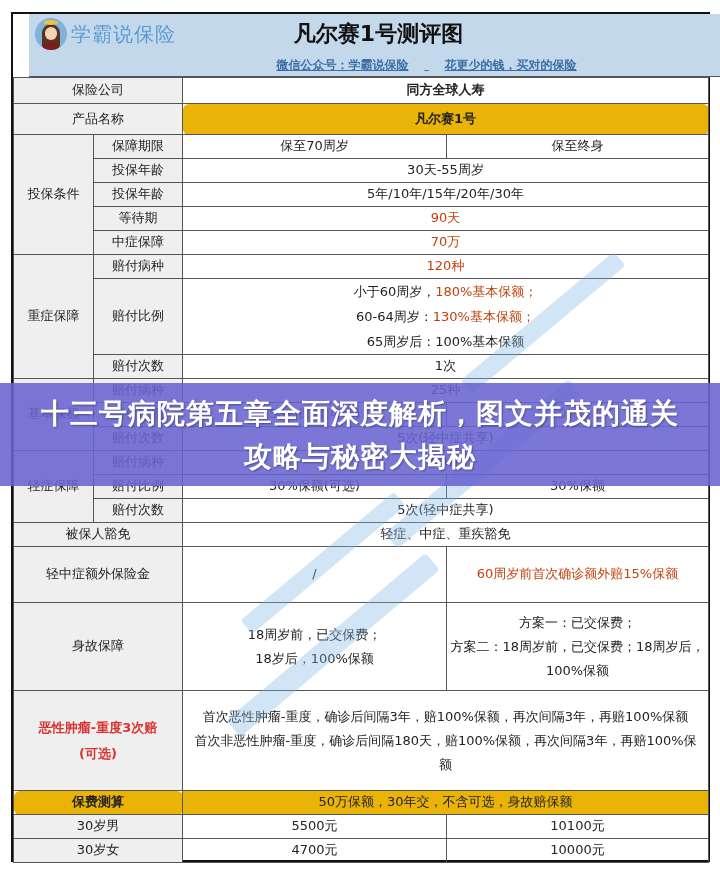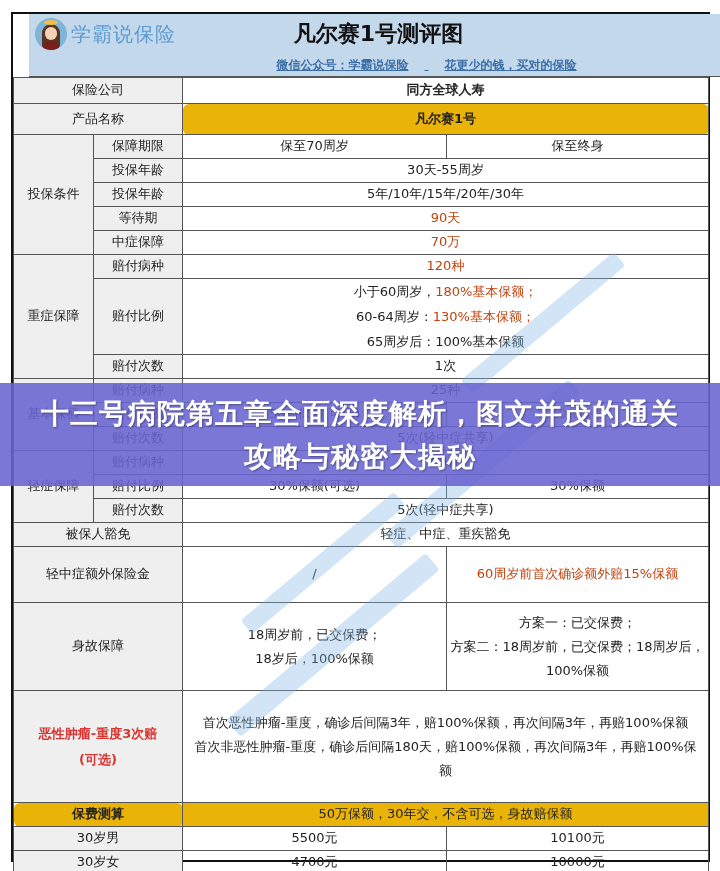--- a/index.html
+++ b/index.html
@@ -151,21 +151,21 @@
       <td class="lbl" colspan="2">身故保障</td>
       <td style="line-height:24px">
         <div>18周岁前，已交保费；</div>
         <div>18岁后，100%保额</div>
       </td>
       <td style="line-height:24px">
         <div>方案一：已交保费；</div>
         <div>方案二：18周岁前，已交保费；18周岁后，100%保额</div>
       </td>
     </tr>
-    <tr style="height:112px">
+    <tr style="height:100px">
       <td class="lbl redb" colspan="2" style="line-height:26px">
         <div>恶性肿瘤-重度3次赔</div>
         <div>(可选)</div>
       </td>
       <td colspan="2" style="line-height:24px; padding:12px 6px">
         <div>首次恶性肿瘤-重度，确诊后间隔3年，赔100%保额，再次间隔3年，再赔100%保额</div>
         <div>首次非恶性肿瘤-重度，确诊后间隔180天，赔100%保额，再次间隔3年，再赔100%保额</div>
       </td>
     </tr>
     <tr>

